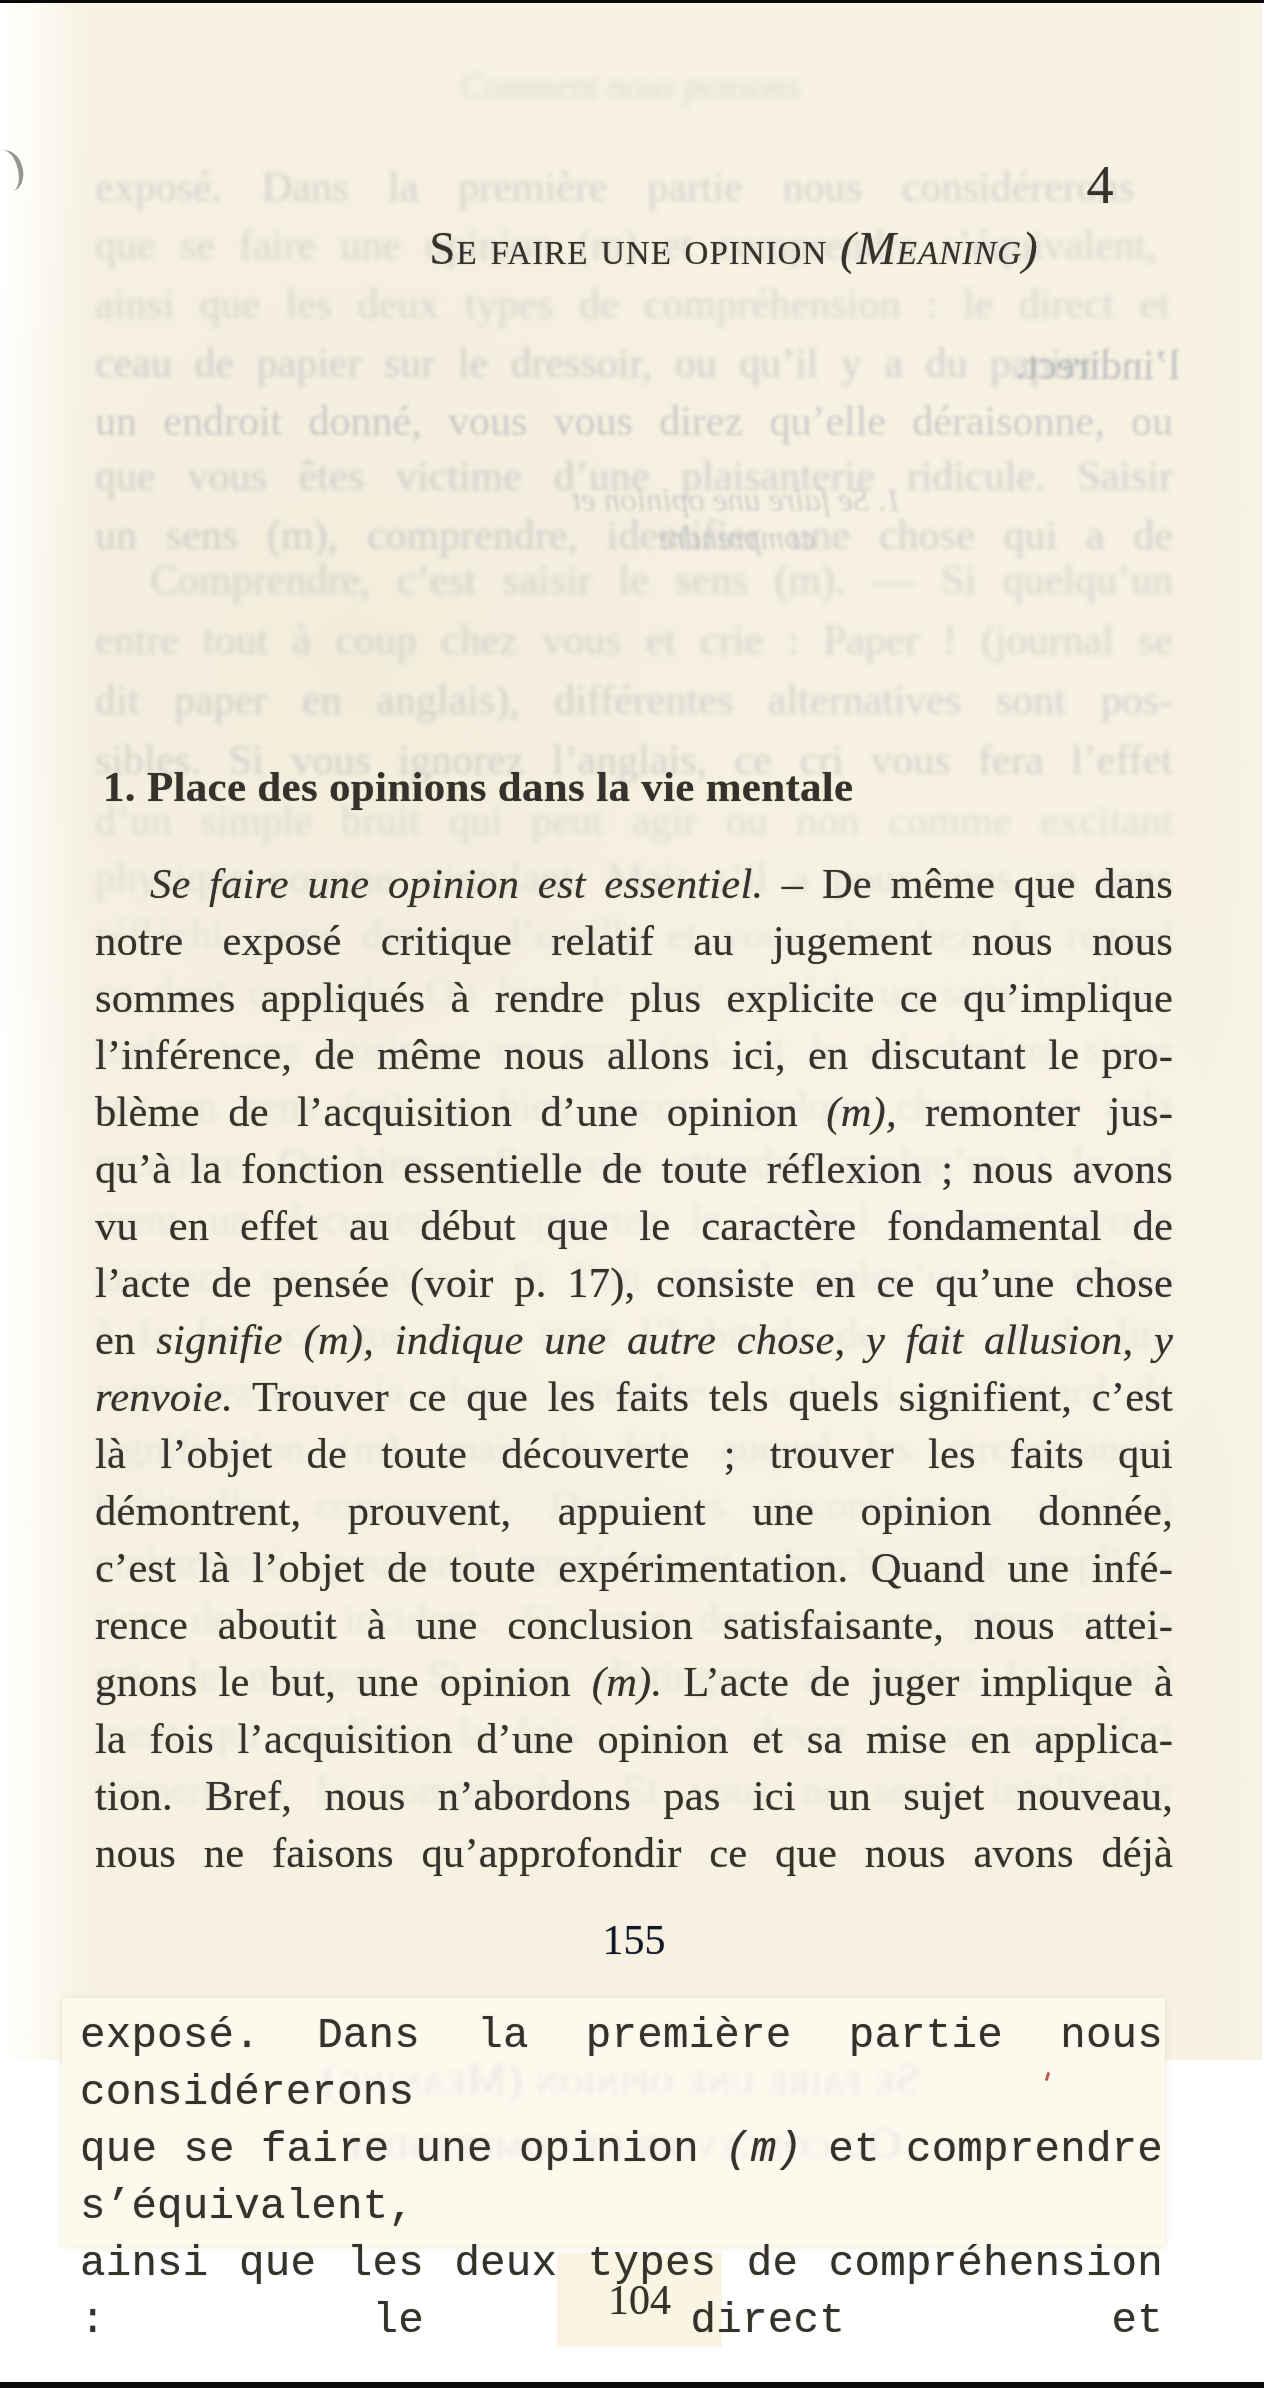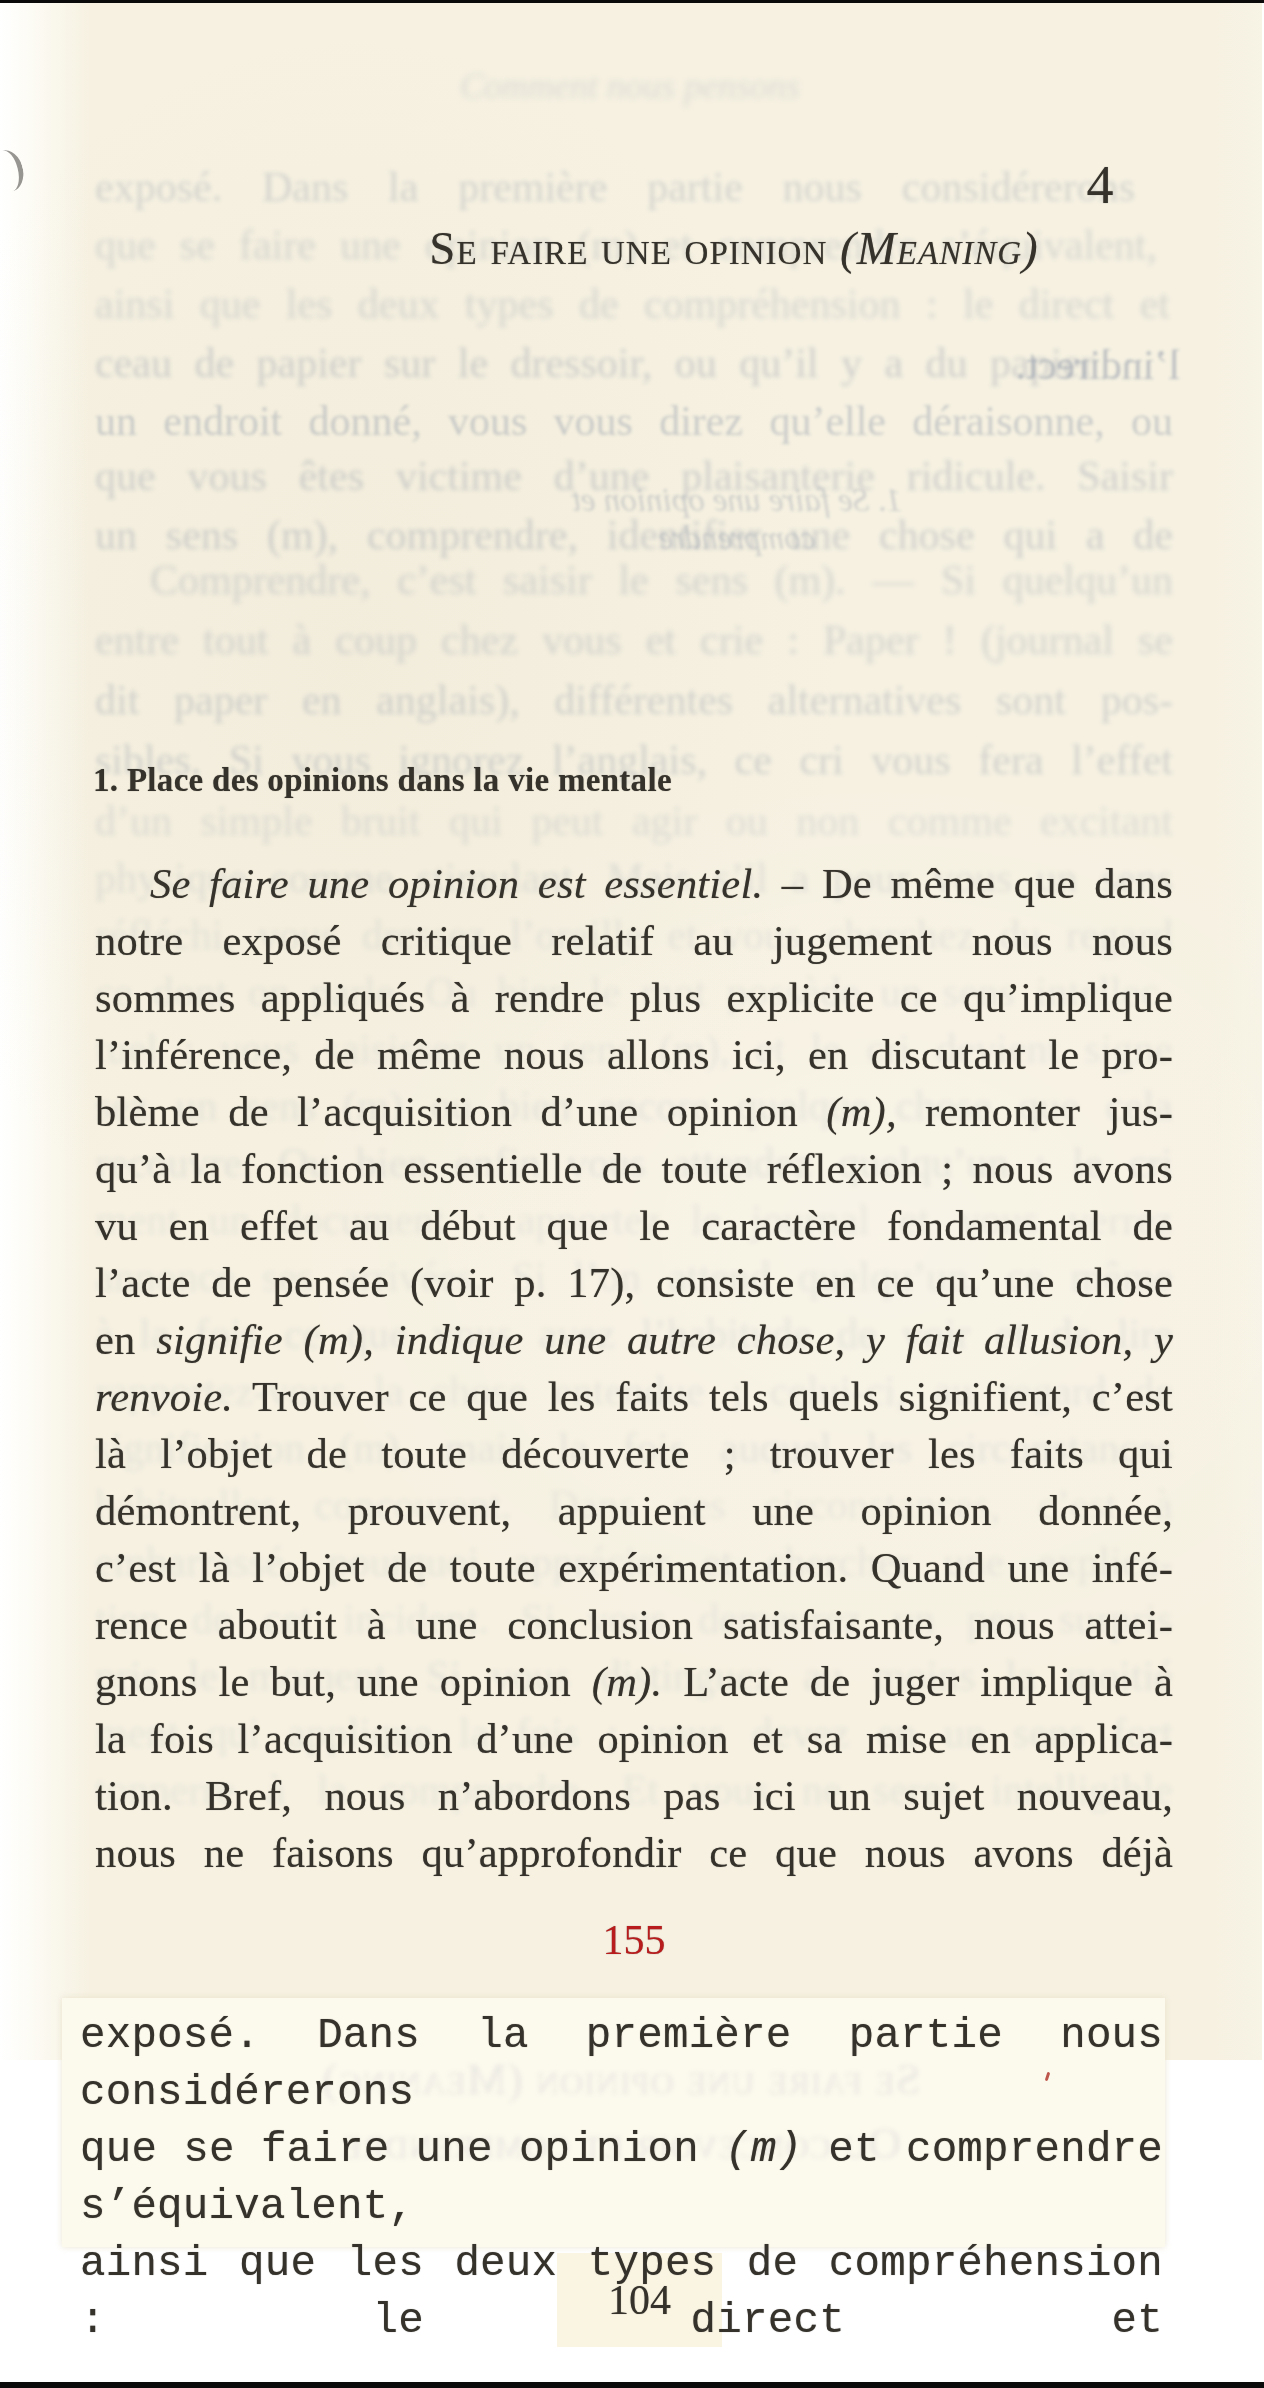--- a/index.html
+++ b/index.html
@@ -23,21 +23,21 @@
 
   .ink{color:#35322b;text-shadow:0 0 1px rgba(53,50,43,.5);}
   .z2{z-index:2;}
   .z5{z-index:5;font-family:Liberation Mono, monospace;}
 
   #chapnum{position:absolute;left:1050px;top:158px;width:100px;text-align:center;
     font-size:54px;line-height:1;}
   #title{position:absolute;left:254px;top:216px;width:960px;text-align:center;
     font-variant:small-caps;font-size:47px;line-height:64px;letter-spacing:1px;}
   #title .it{font-style:italic;}
-  #heading{position:absolute;left:93px;top:762px;width:1078px;font-size:33px;font-weight:700;letter-spacing:.3px;}
+  #heading{position:absolute;left:103px;top:762px;width:1078px;font-size:43px;font-weight:700;letter-spacing:.3px;}
 
   .para{position:absolute;font-size:42.5px;line-height:57px;letter-spacing:.2px;}
   #para155{left:95px;top:855px;width:1078px;}
   #para156{left:80px;top:2008px;width:1083px;}
   .tline{text-align:justify;text-align-last:justify;white-space:normal;}
   .tline.left{text-align-last:left;}
   .it{font-style:italic;}
 
   .pagenum{font-size:42px;}
   #num155{position:absolute;left:95px;top:1916px;width:1078px;text-align:center;}
@@ -121,21 +121,21 @@
       <div class="tline"><span>là l’objet de toute découverte ; trouver les faits qui</span></div>
       <div class="tline"><span>démontrent, prouvent, appuient une opinion donnée,</span></div>
       <div class="tline"><span>c’est là l’objet de toute expérimentation. Quand une infé-</span></div>
       <div class="tline"><span>rence aboutit à une conclusion satisfaisante, nous attei-</span></div>
       <div class="tline"><span>gnons le but, une opinion </span><span class="it">(m).</span><span> L’acte de juger implique à</span></div>
       <div class="tline"><span>la fois l’acquisition d’une opinion et sa mise en applica-</span></div>
       <div class="tline"><span>tion. Bref, nous n’abordons pas ici un sujet nouveau,</span></div>
       <div class="tline"><span>nous ne faisons qu’approfondir ce que nous avons déjà</span></div>
     </div>
 
-  <div id="num155" class="pagenum ink z2" style="color: #b91c1c;">155</div>
+  <div id="num155" class="pagenum ink z2" style="color: #0f172a;">155</div>
 
   <div id="paper156" style="background: rgb(252, 249, 237);"></div>
 
   <div id="ghosts156" style="position:absolute;inset:0;z-index:4;">
       <div class="ghost center mir sc" style="left: 80px; top: 2054px; width: 1082px; font-size: 45px; opacity: 0.14; filter: blur(2.5px); color: rgb(118, 131, 156);">Se faire une opinion (Meaning)</div>
       <div class="ghost center mir sc" style="left: 80px; top: 2118px; width: 1082px; font-size: 45px; opacity: 0.14; filter: blur(2.5px); color: rgb(118, 131, 156);">Ou concevoir et comprendre</div>
     </div>
 
   <div id="para156" class="para ink z5" style="color: rgb(53, 50, 43);">
       <div class="tline"><span>exposé. Dans la première partie nous considérerons</span></div>

